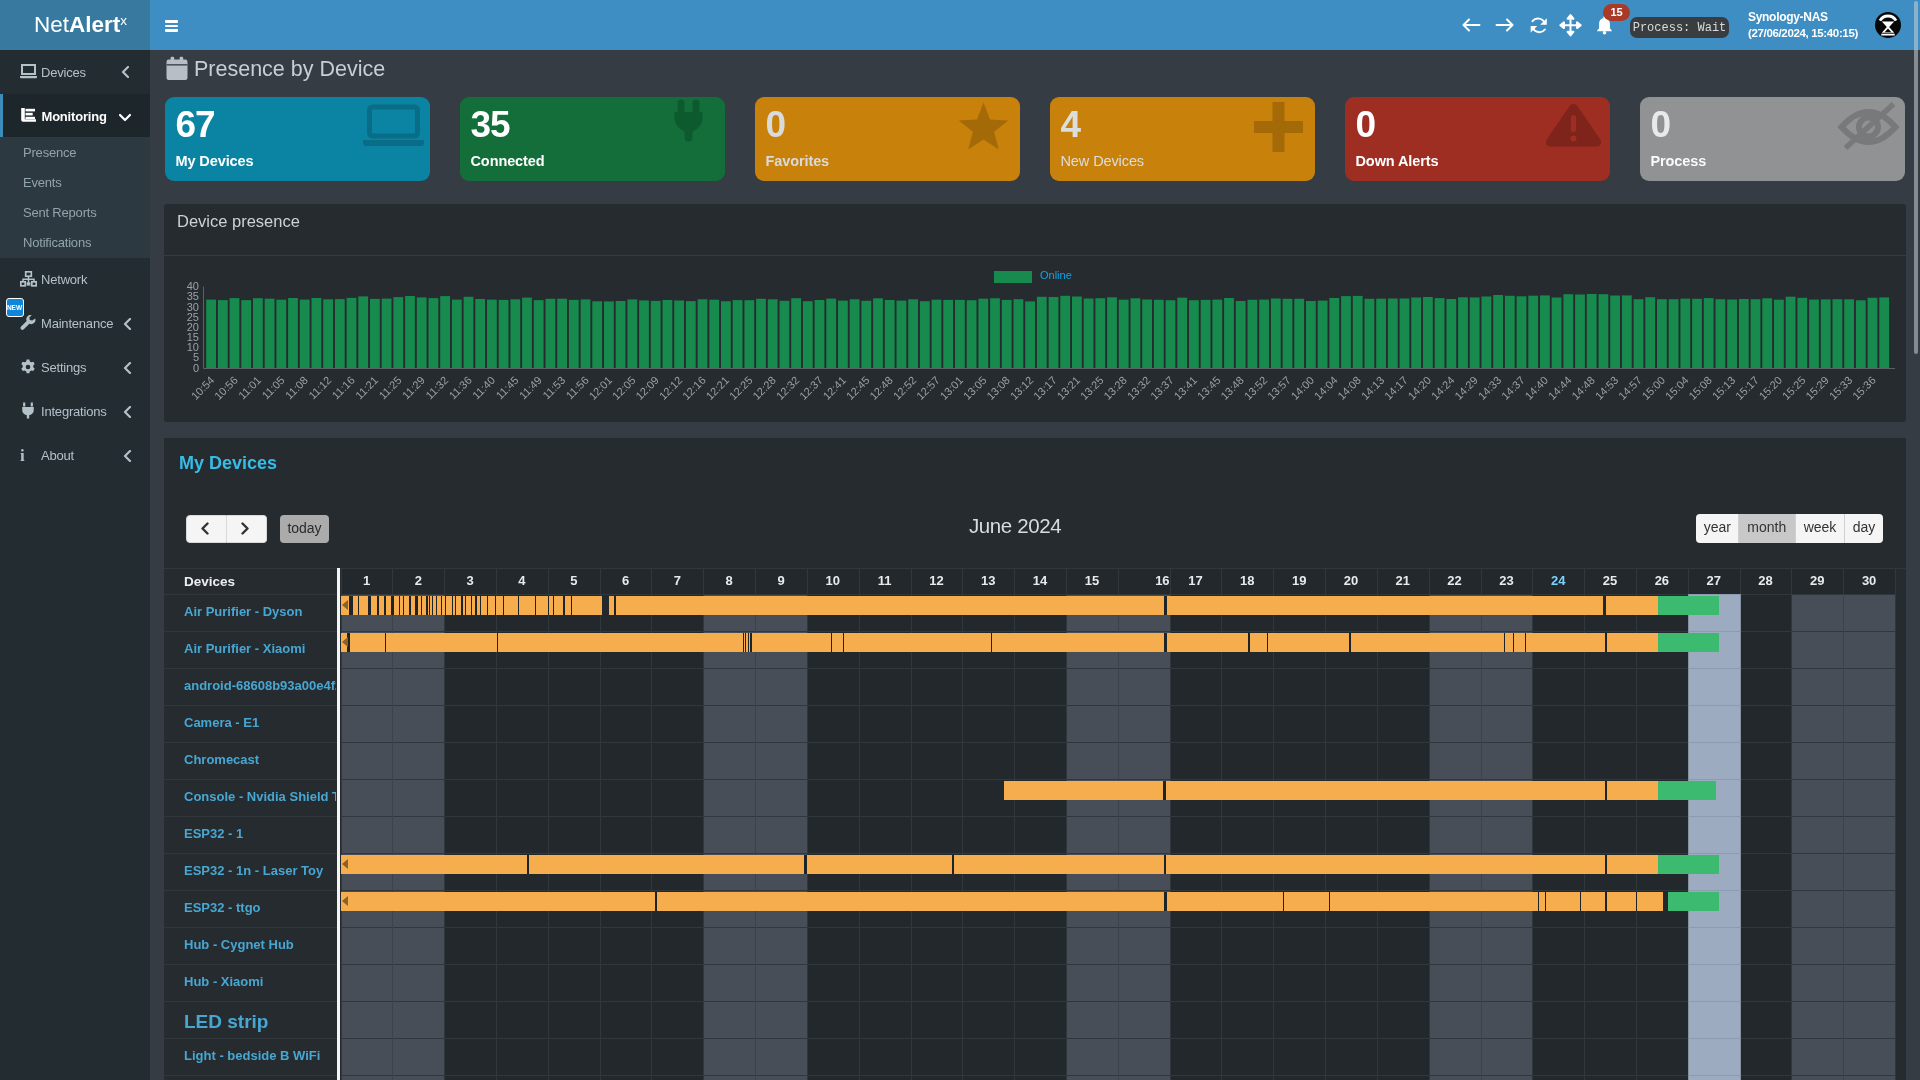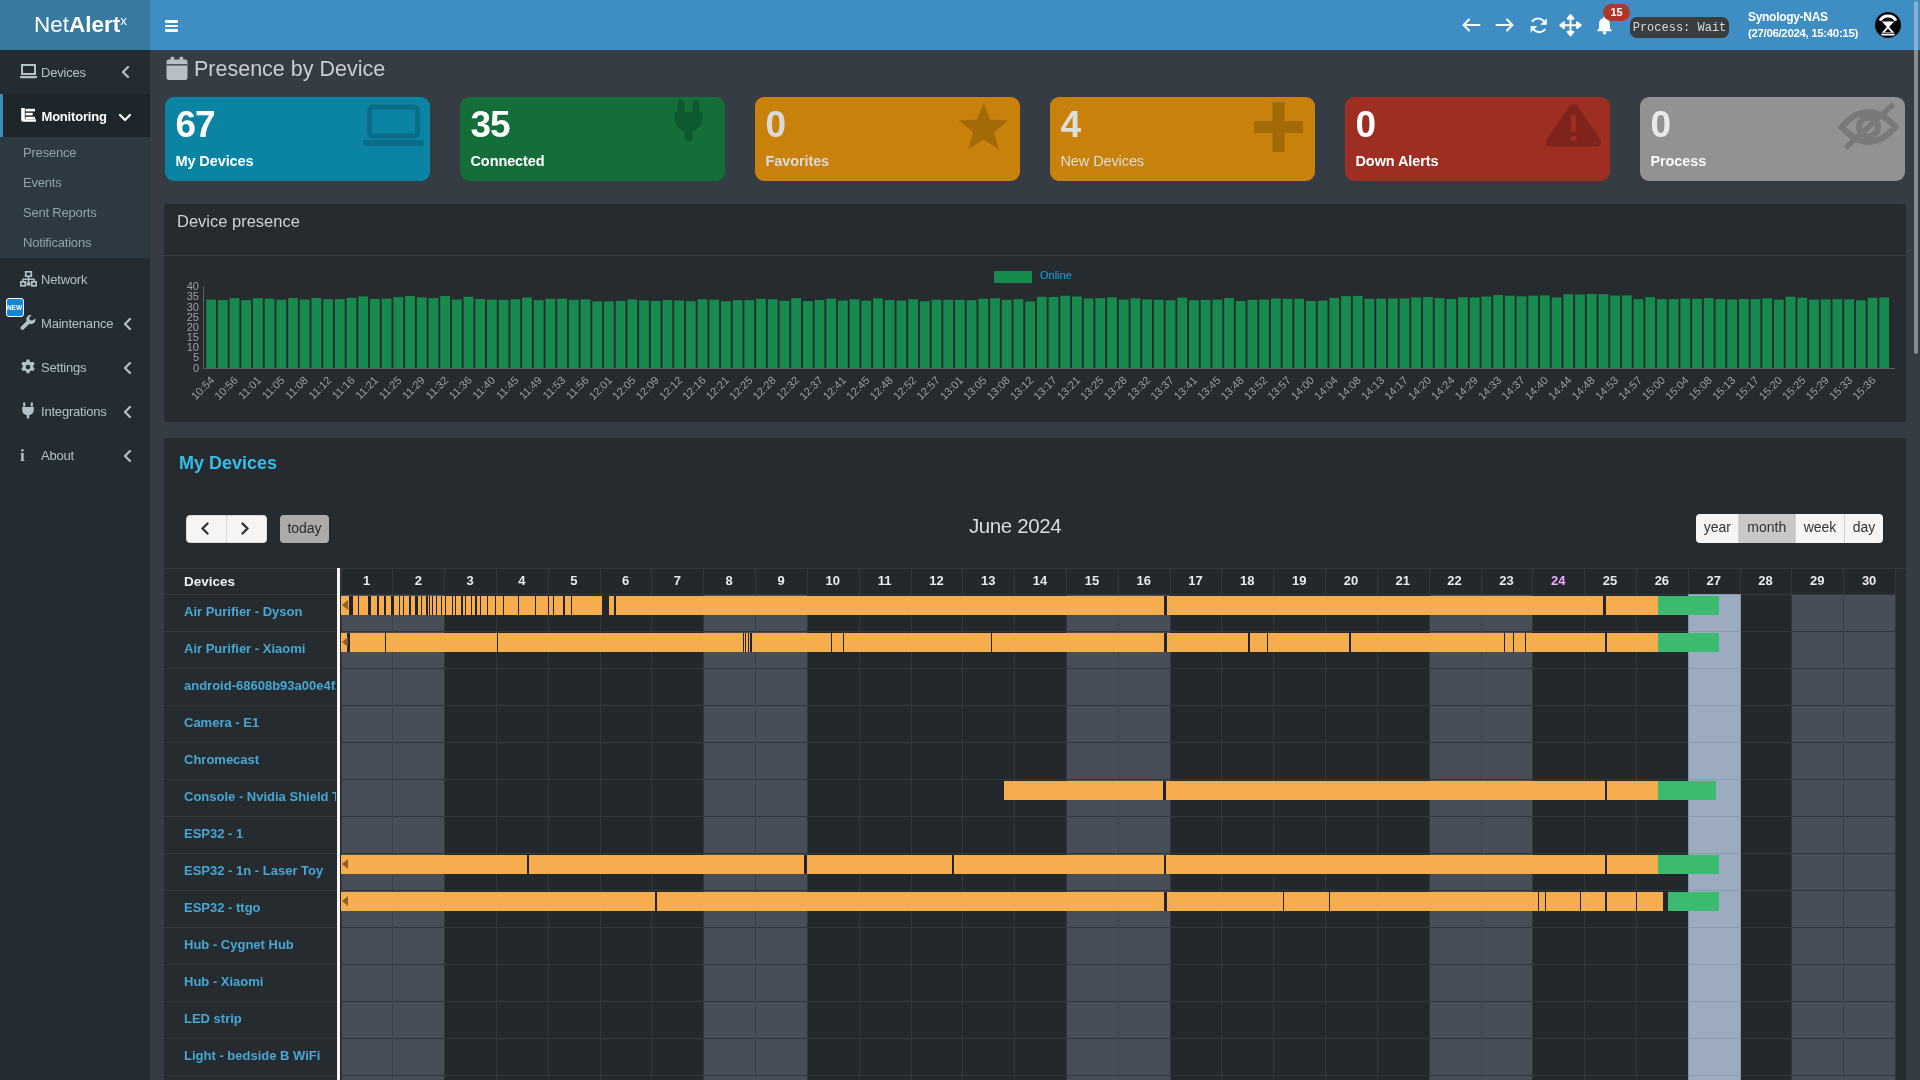--- a/index.html
+++ b/index.html
@@ -506,29 +506,29 @@
 <div class="t" style="left:599.675px;top:573.0px;width:51.81px;text-align:center;font-size:13px;font-weight:700;color:#e8eaec">6</div>
 <div class="t" style="left:651.49px;top:573.0px;width:51.81px;text-align:center;font-size:13px;font-weight:700;color:#e8eaec">7</div>
 <div class="t" style="left:703.3050000000001px;top:573.0px;width:51.81px;text-align:center;font-size:13px;font-weight:700;color:#e8eaec">8</div>
 <div class="t" style="left:755.12px;top:573.0px;width:51.81px;text-align:center;font-size:13px;font-weight:700;color:#e8eaec">9</div>
 <div class="t" style="left:806.935px;top:573.0px;width:51.81px;text-align:center;font-size:13px;font-weight:700;color:#e8eaec">10</div>
 <div class="t" style="left:858.75px;top:573.0px;width:51.81px;text-align:center;font-size:13px;font-weight:700;color:#e8eaec">11</div>
 <div class="t" style="left:910.5649999999999px;top:573.0px;width:51.81px;text-align:center;font-size:13px;font-weight:700;color:#e8eaec">12</div>
 <div class="t" style="left:962.38px;top:573.0px;width:51.81px;text-align:center;font-size:13px;font-weight:700;color:#e8eaec">13</div>
 <div class="t" style="left:1014.195px;top:573.0px;width:51.81px;text-align:center;font-size:13px;font-weight:700;color:#e8eaec">14</div>
 <div class="t" style="left:1066.01px;top:573.0px;width:51.81px;text-align:center;font-size:13px;font-weight:700;color:#e8eaec">15</div>
-<div class="t" style="left:1117.8249999999998px;top:573.0px;width:51.81px;text-align:center;font-size:13px;font-weight:700;color:#e8eaec">16</div>
+<div class="t" style="left:1117.8249999999998px;top:573.0px;width:51.81px;text-align:right;font-size:13px;font-weight:700;color:#e8eaec">16</div>
 <div class="t" style="left:1169.6399999999999px;top:573.0px;width:51.81px;text-align:center;font-size:13px;font-weight:700;color:#e8eaec">17</div>
 <div class="t" style="left:1221.455px;top:573.0px;width:51.81px;text-align:center;font-size:13px;font-weight:700;color:#e8eaec">18</div>
 <div class="t" style="left:1273.27px;top:573.0px;width:51.81px;text-align:center;font-size:13px;font-weight:700;color:#e8eaec">19</div>
 <div class="t" style="left:1325.085px;top:573.0px;width:51.81px;text-align:center;font-size:13px;font-weight:700;color:#e8eaec">20</div>
 <div class="t" style="left:1376.9px;top:573.0px;width:51.81px;text-align:center;font-size:13px;font-weight:700;color:#e8eaec">21</div>
 <div class="t" style="left:1428.7150000000001px;top:573.0px;width:51.81px;text-align:center;font-size:13px;font-weight:700;color:#e8eaec">22</div>
 <div class="t" style="left:1480.5299999999997px;top:573.0px;width:51.81px;text-align:center;font-size:13px;font-weight:700;color:#e8eaec">23</div>
-<div class="t" style="left:1532.3449999999998px;top:573.0px;width:51.81px;text-align:center;font-size:13px;font-weight:700;color:#f0abfc">24</div>
+<div class="t" style="left:1532.3449999999998px;top:573.0px;width:51.81px;text-align:center;font-size:13px;font-weight:700;color:#7dd3fc">24</div>
 <div class="t" style="left:1584.1599999999999px;top:573.0px;width:51.81px;text-align:center;font-size:13px;font-weight:700;color:#e8eaec">25</div>
 <div class="t" style="left:1635.975px;top:573.0px;width:51.81px;text-align:center;font-size:13px;font-weight:700;color:#e8eaec">26</div>
 <div class="t" style="left:1687.79px;top:573.0px;width:51.81px;text-align:center;font-size:13px;font-weight:700;color:#e8eaec">27</div>
 <div class="t" style="left:1739.605px;top:573.0px;width:51.81px;text-align:center;font-size:13px;font-weight:700;color:#e8eaec">28</div>
 <div class="t" style="left:1791.42px;top:573.0px;width:51.81px;text-align:center;font-size:13px;font-weight:700;color:#e8eaec">29</div>
 <div class="t" style="left:1843.2350000000001px;top:573.0px;width:51.81px;text-align:center;font-size:13px;font-weight:700;color:#e8eaec">30</div>
 <div class="abs" style="left:164px;top:594.0px;width:173.3px;height:1px;background:rgba(255,255,255,0.055)"></div>
 <div class="abs" style="left:164px;top:631.0px;width:173.3px;height:1px;background:rgba(255,255,255,0.055)"></div>
 <div class="abs" style="left:164px;top:668.0px;width:173.3px;height:1px;background:rgba(255,255,255,0.055)"></div>
 <div class="abs" style="left:164px;top:705.0px;width:173.3px;height:1px;background:rgba(255,255,255,0.055)"></div>
@@ -547,21 +547,21 @@
 <div class="t" style="left:184px;top:641.0px;width:152px;overflow:hidden;white-space:nowrap;font-size:13px;font-weight:700;color:#47a7d2">Air Purifier - Xiaomi</div>
 <div class="t" style="left:184px;top:678.0px;width:152px;overflow:hidden;white-space:nowrap;font-size:13px;font-weight:700;color:#47a7d2">android-68608b93a00e4f2</div>
 <div class="t" style="left:184px;top:715.0px;width:152px;overflow:hidden;white-space:nowrap;font-size:13px;font-weight:700;color:#47a7d2">Camera - E1</div>
 <div class="t" style="left:184px;top:752.0px;width:152px;overflow:hidden;white-space:nowrap;font-size:13px;font-weight:700;color:#47a7d2">Chromecast</div>
 <div class="t" style="left:184px;top:789.0px;width:152px;overflow:hidden;white-space:nowrap;font-size:13px;font-weight:700;color:#47a7d2">Console - Nvidia Shield TV</div>
 <div class="t" style="left:184px;top:826.0px;width:152px;overflow:hidden;white-space:nowrap;font-size:13px;font-weight:700;color:#47a7d2">ESP32 - 1</div>
 <div class="t" style="left:184px;top:863.0px;width:152px;overflow:hidden;white-space:nowrap;font-size:13px;font-weight:700;color:#47a7d2">ESP32 - 1n - Laser Toy</div>
 <div class="t" style="left:184px;top:900.0px;width:152px;overflow:hidden;white-space:nowrap;font-size:13px;font-weight:700;color:#47a7d2">ESP32 - ttgo</div>
 <div class="t" style="left:184px;top:937.0px;width:152px;overflow:hidden;white-space:nowrap;font-size:13px;font-weight:700;color:#47a7d2">Hub - Cygnet Hub</div>
 <div class="t" style="left:184px;top:974.0px;width:152px;overflow:hidden;white-space:nowrap;font-size:13px;font-weight:700;color:#47a7d2">Hub - Xiaomi</div>
-<div class="t" style="left:184px;top:1011.0px;width:128px;overflow:hidden;white-space:nowrap;font-size:13px;font-weight:700;color:#47a7d2">LED strip</div>
+<div class="t" style="left:184px;top:1011.0px;width:128px;overflow:hidden;white-space:nowrap;font-size:19px;font-weight:700;color:#47a7d2">LED strip</div>
 <div class="t" style="left:184px;top:1048.0px;width:152px;overflow:hidden;white-space:nowrap;font-size:13px;font-weight:700;color:#47a7d2">Light - bedside B WiFi</div>
 <div class="abs" style="left:337.3px;top:568.0px;width:2.7px;height:512.0px;background:#f4f4f4"></div>
 <div class="abs" style="left:340.60px;top:596.0px;width:261.67px;height:19px;background:#f5ad4d"></div>
 <div class="abs" style="left:609.26px;top:596.0px;width:4.66px;height:19px;background:#f5ad4d"></div>
 <div class="abs" style="left:616.00px;top:596.0px;width:987.33px;height:19px;background:#f5ad4d"></div>
 <div class="abs" style="left:1606.44px;top:596.0px;width:51.30px;height:19px;background:#f5ad4d"></div>
 <div class="abs" style="left:1657.74px;top:596.0px;width:60.88px;height:19px;background:#3cba70"></div>
 <div class="abs" style="left:349.41px;top:596.0px;width:1.2px;height:19px;background:#1f2428"></div>
 <div class="abs" style="left:358.06px;top:596.0px;width:1.2px;height:19px;background:#1f2428"></div>
 <div class="abs" style="left:367.70px;top:596.0px;width:1.2px;height:19px;background:#1f2428"></div>

